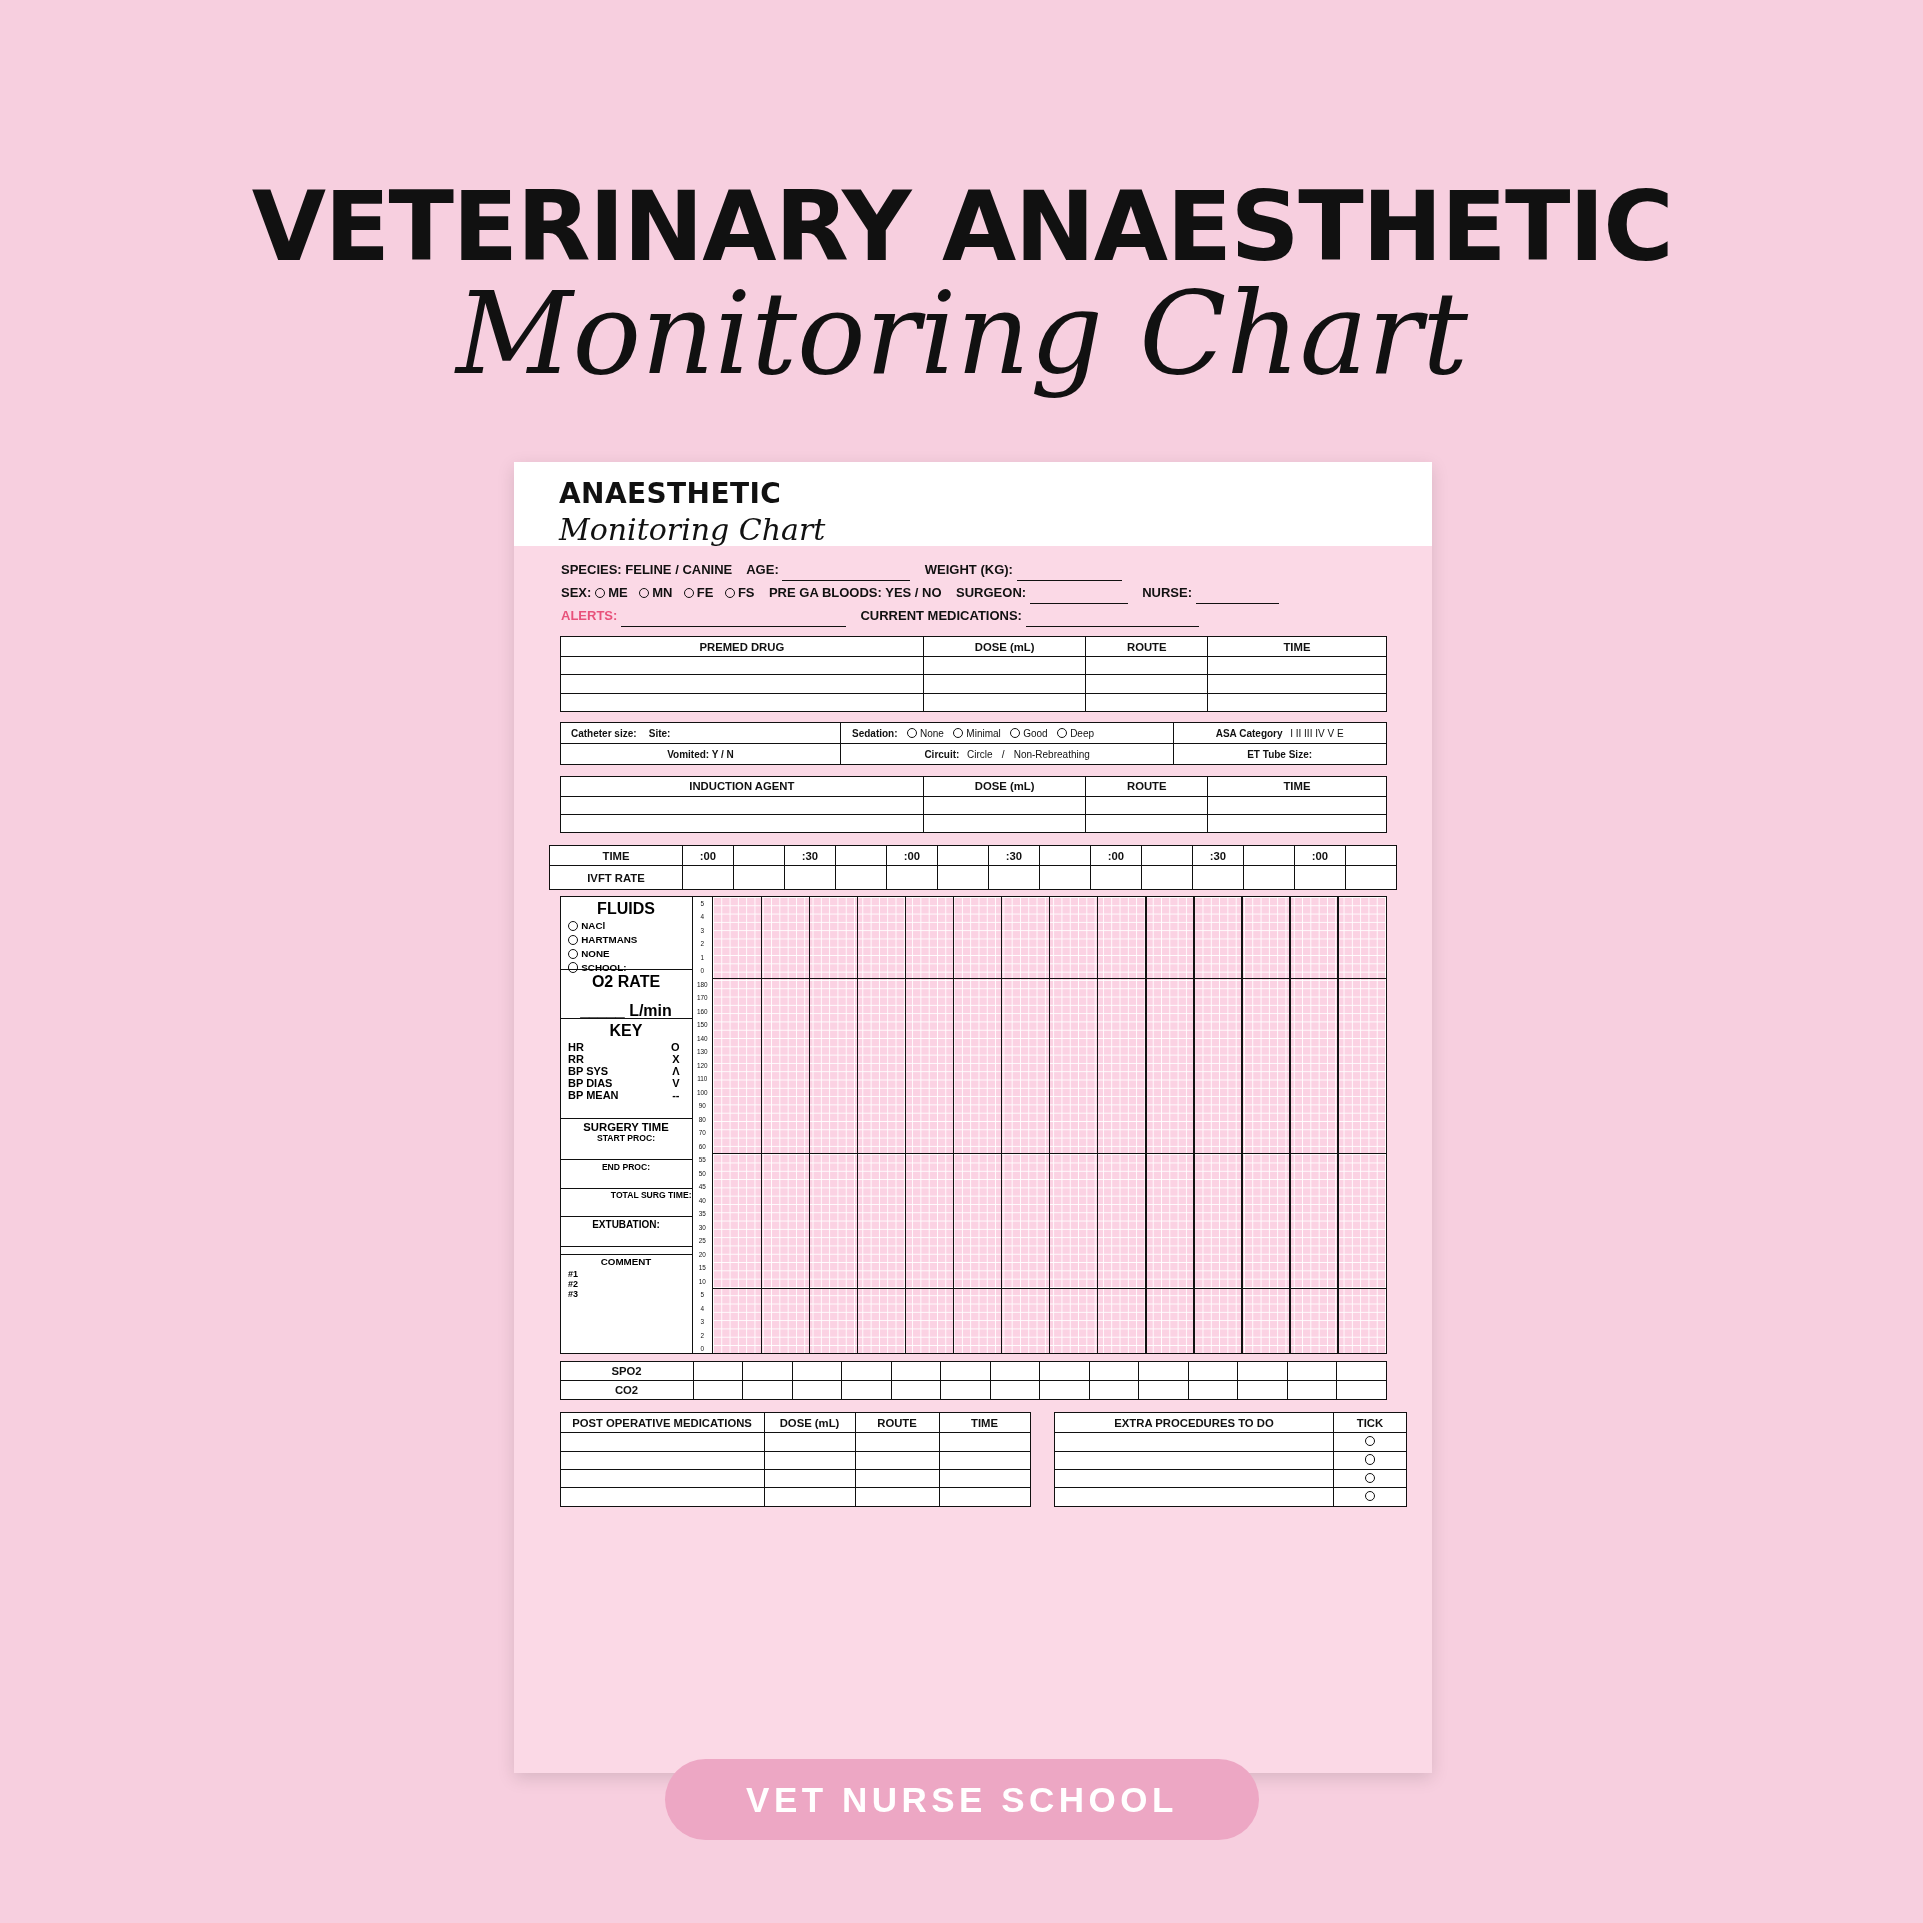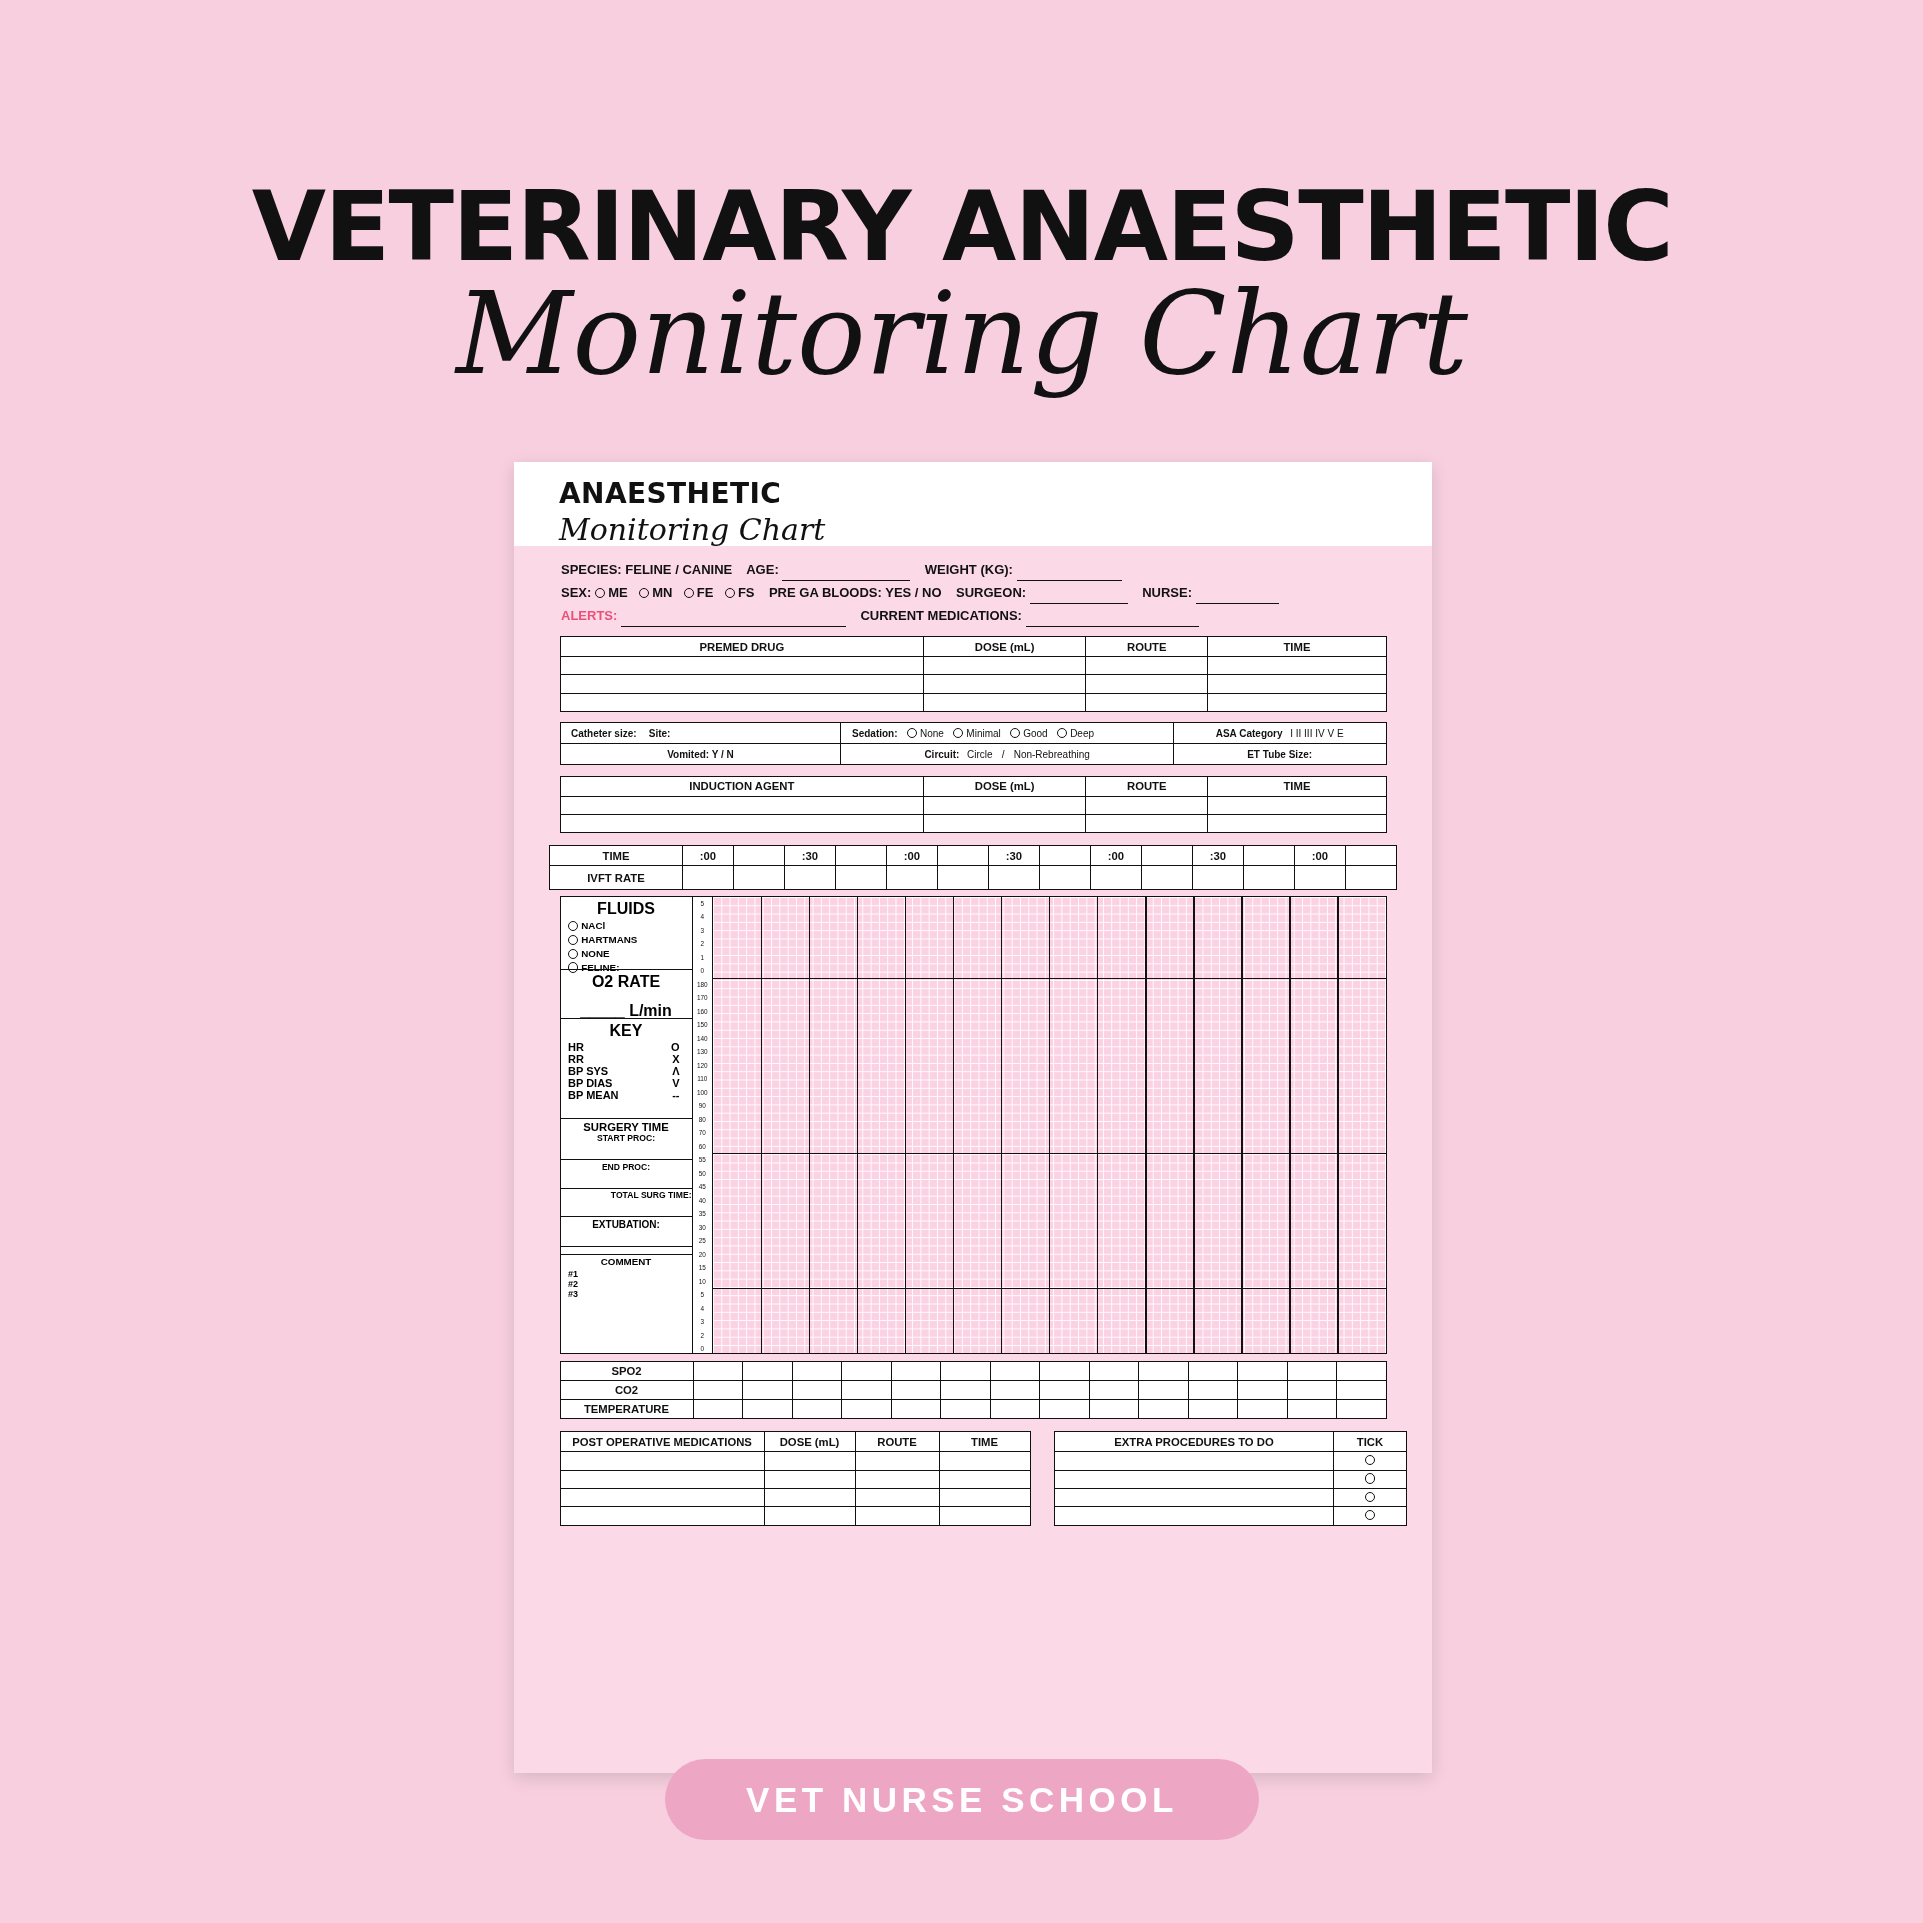--- a/index.html
+++ b/index.html
@@ -300,21 +300,21 @@
 
     <div class="block" style="width:827px;margin:6px auto 0;border:1.2px solid #111;box-sizing:border-box;display:flex;height:458px;">
 
       <div class="leftpane">
 
         <div style="height:72px;box-sizing:border-box;">
           <div class="lp-title">FLUIDS</div>
           <div class="lp-row"><span class="radio"></span><span>NACl</span></div>
           <div class="lp-row"><span class="radio"></span><span>HARTMANS</span></div>
           <div class="lp-row"><span class="radio"></span><span>NONE</span></div>
-          <div class="lp-row"><span class="radio"></span><span>FELINE:</span><span class="ln" style="width:39px"></span></div>
+          <div class="lp-row"><span class="radio"></span><span>SCHOOL:</span><span class="ln" style="width:39px"></span></div>
         </div>
 
         <div class="lp-line" style="height:48px;">
           <div class="lp-title">O2 RATE</div>
           <div style="text-align:center;font-size:16px;font-weight:bold;margin-top:10px">_____ L/min</div>
         </div>
 
         <div class="lp-line" style="height:99px;">
           <div class="lp-title">KEY</div>
           <div class="keyrow">
@@ -442,37 +442,20 @@
             <td></td>
             <td></td>
             <td></td>
             <td></td>
             <td></td>
             <td></td>
             <td></td>
             <td></td>
             <td></td>
       </tr>
-      <tr>
-        <td class="hdr" style="height:18px">TEMPERATURE</td>
-        <td></td>
-            <td></td>
-            <td></td>
-            <td></td>
-            <td></td>
-            <td></td>
-            <td></td>
-            <td></td>
-            <td></td>
-            <td></td>
-            <td></td>
-            <td></td>
-            <td></td>
-            <td></td>
-      </tr>
     </tbody>
       </table>
 
     <div class="block" style="width:827px;margin:12px auto 0;display:flex;gap:10.5px;">
       <table class="g" style="width:466px;table-layout:fixed;">
         <tbody>
             <tr>
           <td class="hdr" style="width:203px">POST OPERATIVE MEDICATIONS</td>
           <td class="hdr" style="width:90px">DOSE (mL)</td>
           <td class="hdr" style="width:83px">ROUTE</td>

